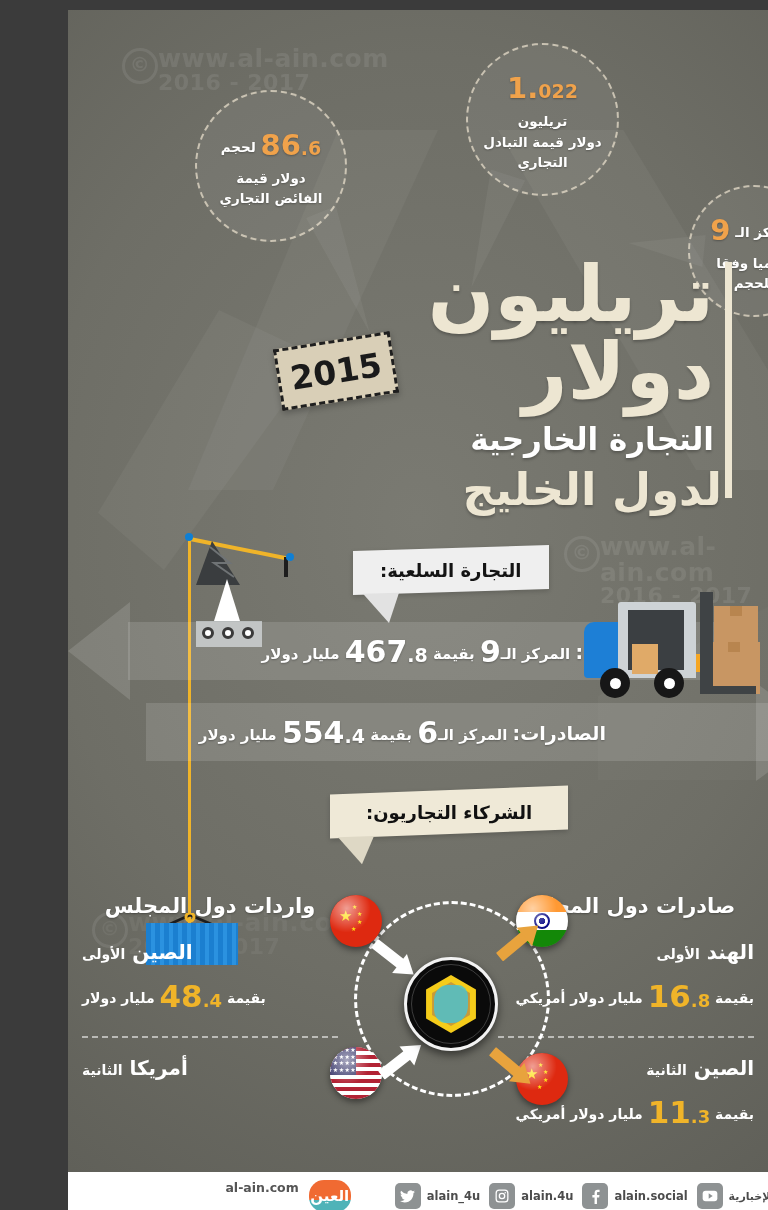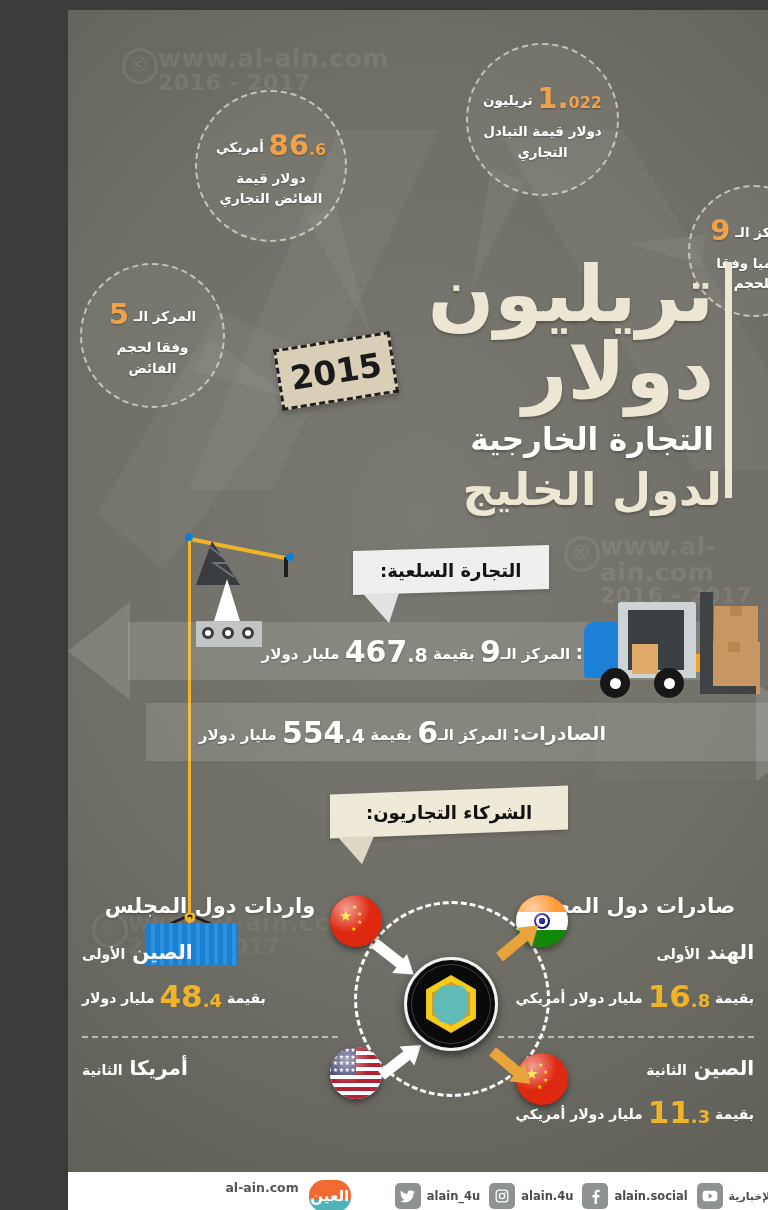--- a/index.html
+++ b/index.html
@@ -43,21 +43,21 @@
   
   .bubble{position:absolute;border-radius:50%;
           background:rgba(255,255,255,.055);
           border:2px dashed rgba(235,225,205,.72);
           display:flex;align-items:center;justify-content:center;
           text-align:center;box-sizing:border-box;color:#ffffff;}
   .bubble .btxt{font-size:13.5px;line-height:1.55;font-weight:700;
                 padding:0 14px;text-shadow:0 1px 2px rgba(0,0,0,.28);}
   .bubble .num{color:#f0a24b;font-size:29px;font-weight:800;
                vertical-align:-3px;letter-spacing:-.5px;}
-  .bubble .num .dec{font-size:16px;}
+  .bubble .num .dec{font-size:19px;}
   .bubble .tail{position:absolute;width:0;height:0;pointer-events:none;}
 
   #b-exchange{left:398px;top:33px;width:153px;height:153px;}
   #b-surplus {left:127px;top:80px;width:152px;height:152px;}
   #b-rank9   {left:620px;top:175px;width:132px;height:132px;}
   #b-rank5   {left:12px; top:253px;width:145px;height:145px;}
 
   .tail-exchange{left:22px;top:130px;
     border-left:18px solid transparent;border-right:18px solid transparent;
     border-top:118px solid rgba(255,255,255,.05);
@@ -284,42 +284,34 @@
       <span class="num"><span>1.</span><span class="dec">022</span></span>
       <span>تريليون</span><br>
       <span>دولار قيمة التبادل التجاري</span>
     </div>
   </div>
 
   <div class="bubble" id="b-surplus">
     <div class="tail tail-surplus"></div>
     <div class="btxt">
       <span class="num"><span>86</span><span class="dec">.6</span></span>
-      <span>أمريكي</span><br>
+      <span>لحجم</span><br>
       <span>دولار قيمة الفائض التجاري</span>
     </div>
   </div>
 
   <div class="bubble" id="b-rank9">
     <div class="tail tail-rank9"></div>
     <div class="btxt">
       <span>المركز الـ</span>
       <span class="num">9</span><br>
       <span>عالميا وفقا للحجم</span>
     </div>
   </div>
 
-  <div class="bubble" id="b-rank5">
-    <div class="tail tail-rank5"></div>
-    <div class="btxt">
-      <span>المركز الـ</span>
-      <span class="num">5</span><br>
-      <span>وفقا لحجم الفائض</span>
-    </div>
-  </div>
 
   <div id="title-block">
     <div class="t-rule"></div>
     <div class="t-main t-l1">تريليون</div>
     <div class="t-main t-l2">دولار</div>
     <div class="t-l3">التجارة الخارجية</div>
     <div class="t-l4">لدول الخليج</div>
   </div>
 
   <div id="year-ticket">

